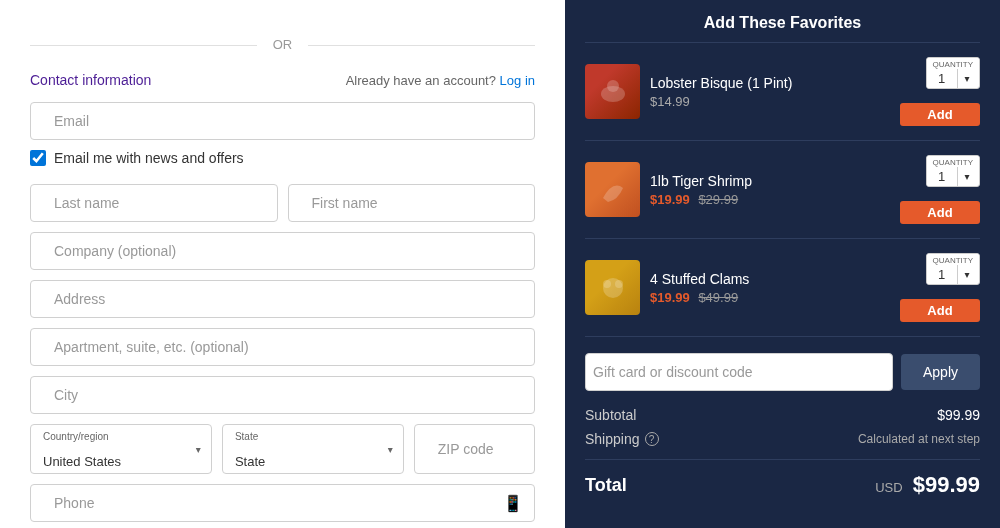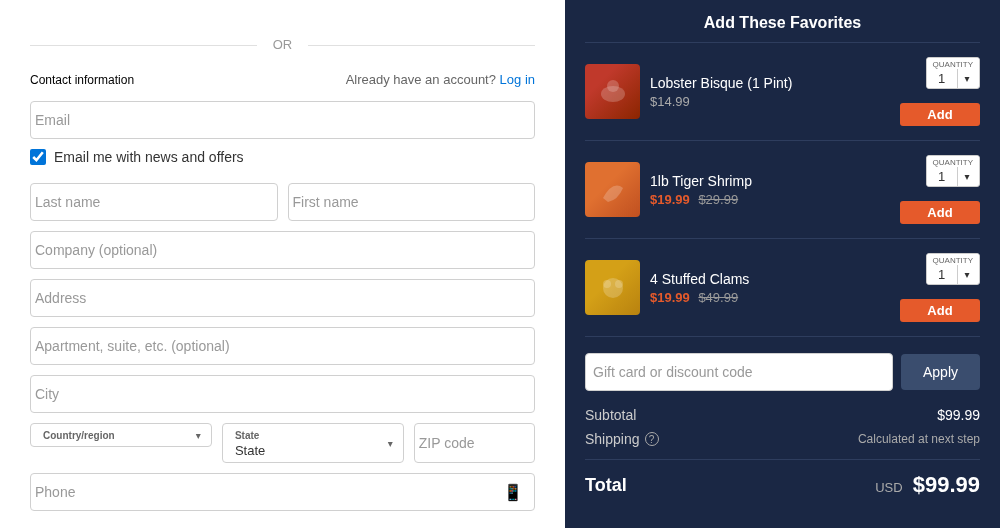--- a/index.html
+++ b/index.html
@@ -31,38 +31,38 @@
     .or-divider::before { left: 0; }
     .or-divider::after { right: 0; }
 
     .contact-header {
       display: flex;
       justify-content: space-between;
       align-items: center;
       margin-bottom: 14px;
     }
     .contact-header h2 {
-      font-size: 12px;
+      font-size: 14px;
       font-weight: 500;
-      color: #000000;
+      color: #4c1d95;
     }
     .contact-header .account-text {
       font-size: 13px;
       color: #666;
     }
     .contact-header .account-text a {
       color: #0074d9;
       text-decoration: none;
     }
 
     .form-input {
       width: 100%;
       border: 1px solid #d0d0d0;
       border-radius: 4px;
-      padding: 10px 4px;
+      padding: 10px 23px;
       font-size: 14px;
       color: #333;
       background: #fff;
       outline: none;
       margin-bottom: 10px;
     }
     .form-input::placeholder { color: #999; }
 
     .checkbox-row {
       display: flex;
@@ -118,22 +118,21 @@
       position: relative;
       border: 1px solid #d0d0d0;
       border-radius: 4px;
       background: #fff;
       padding: 6px 12px 4px;
     }
     .select-with-label .field-label {
       font-size: 10px;
       color: #666;
       display: block;
-      margin-bottom: 1px;
-      font-weight: bold;
+      margin-bottom: 11px;
     }
     .select-with-label select {
       width: 100%;
       border: none;
       outline: none;
       font-size: 13px;
       color: #333;
       background: transparent;
       appearance: none;
       -webkit-appearance: none;
@@ -411,20 +410,23 @@
 
   <input class="form-input" type="text" placeholder="Company (optional)" style="">
   <input class="form-input" type="text" placeholder="Address" style="">
   <input class="form-input" type="text" placeholder="Apartment, suite, etc. (optional)" style="">
   <input class="form-input" type="text" placeholder="City" style="">
 
   <div class="address-row">
     <div class="country-select-wrap">
       <div class="select-with-label">
         <span class="field-label">Country/region</span>
+        <select>
+          <option>United States</option>
+        </select>
         <span class="select-arrow">▾</span>
       </div>
     </div>
     <div class="state-select-wrap">
       <div class="select-with-label">
         <span class="field-label">State</span>
         <select>
           <option>State</option>
         </select>
         <span class="select-arrow">▾</span>

